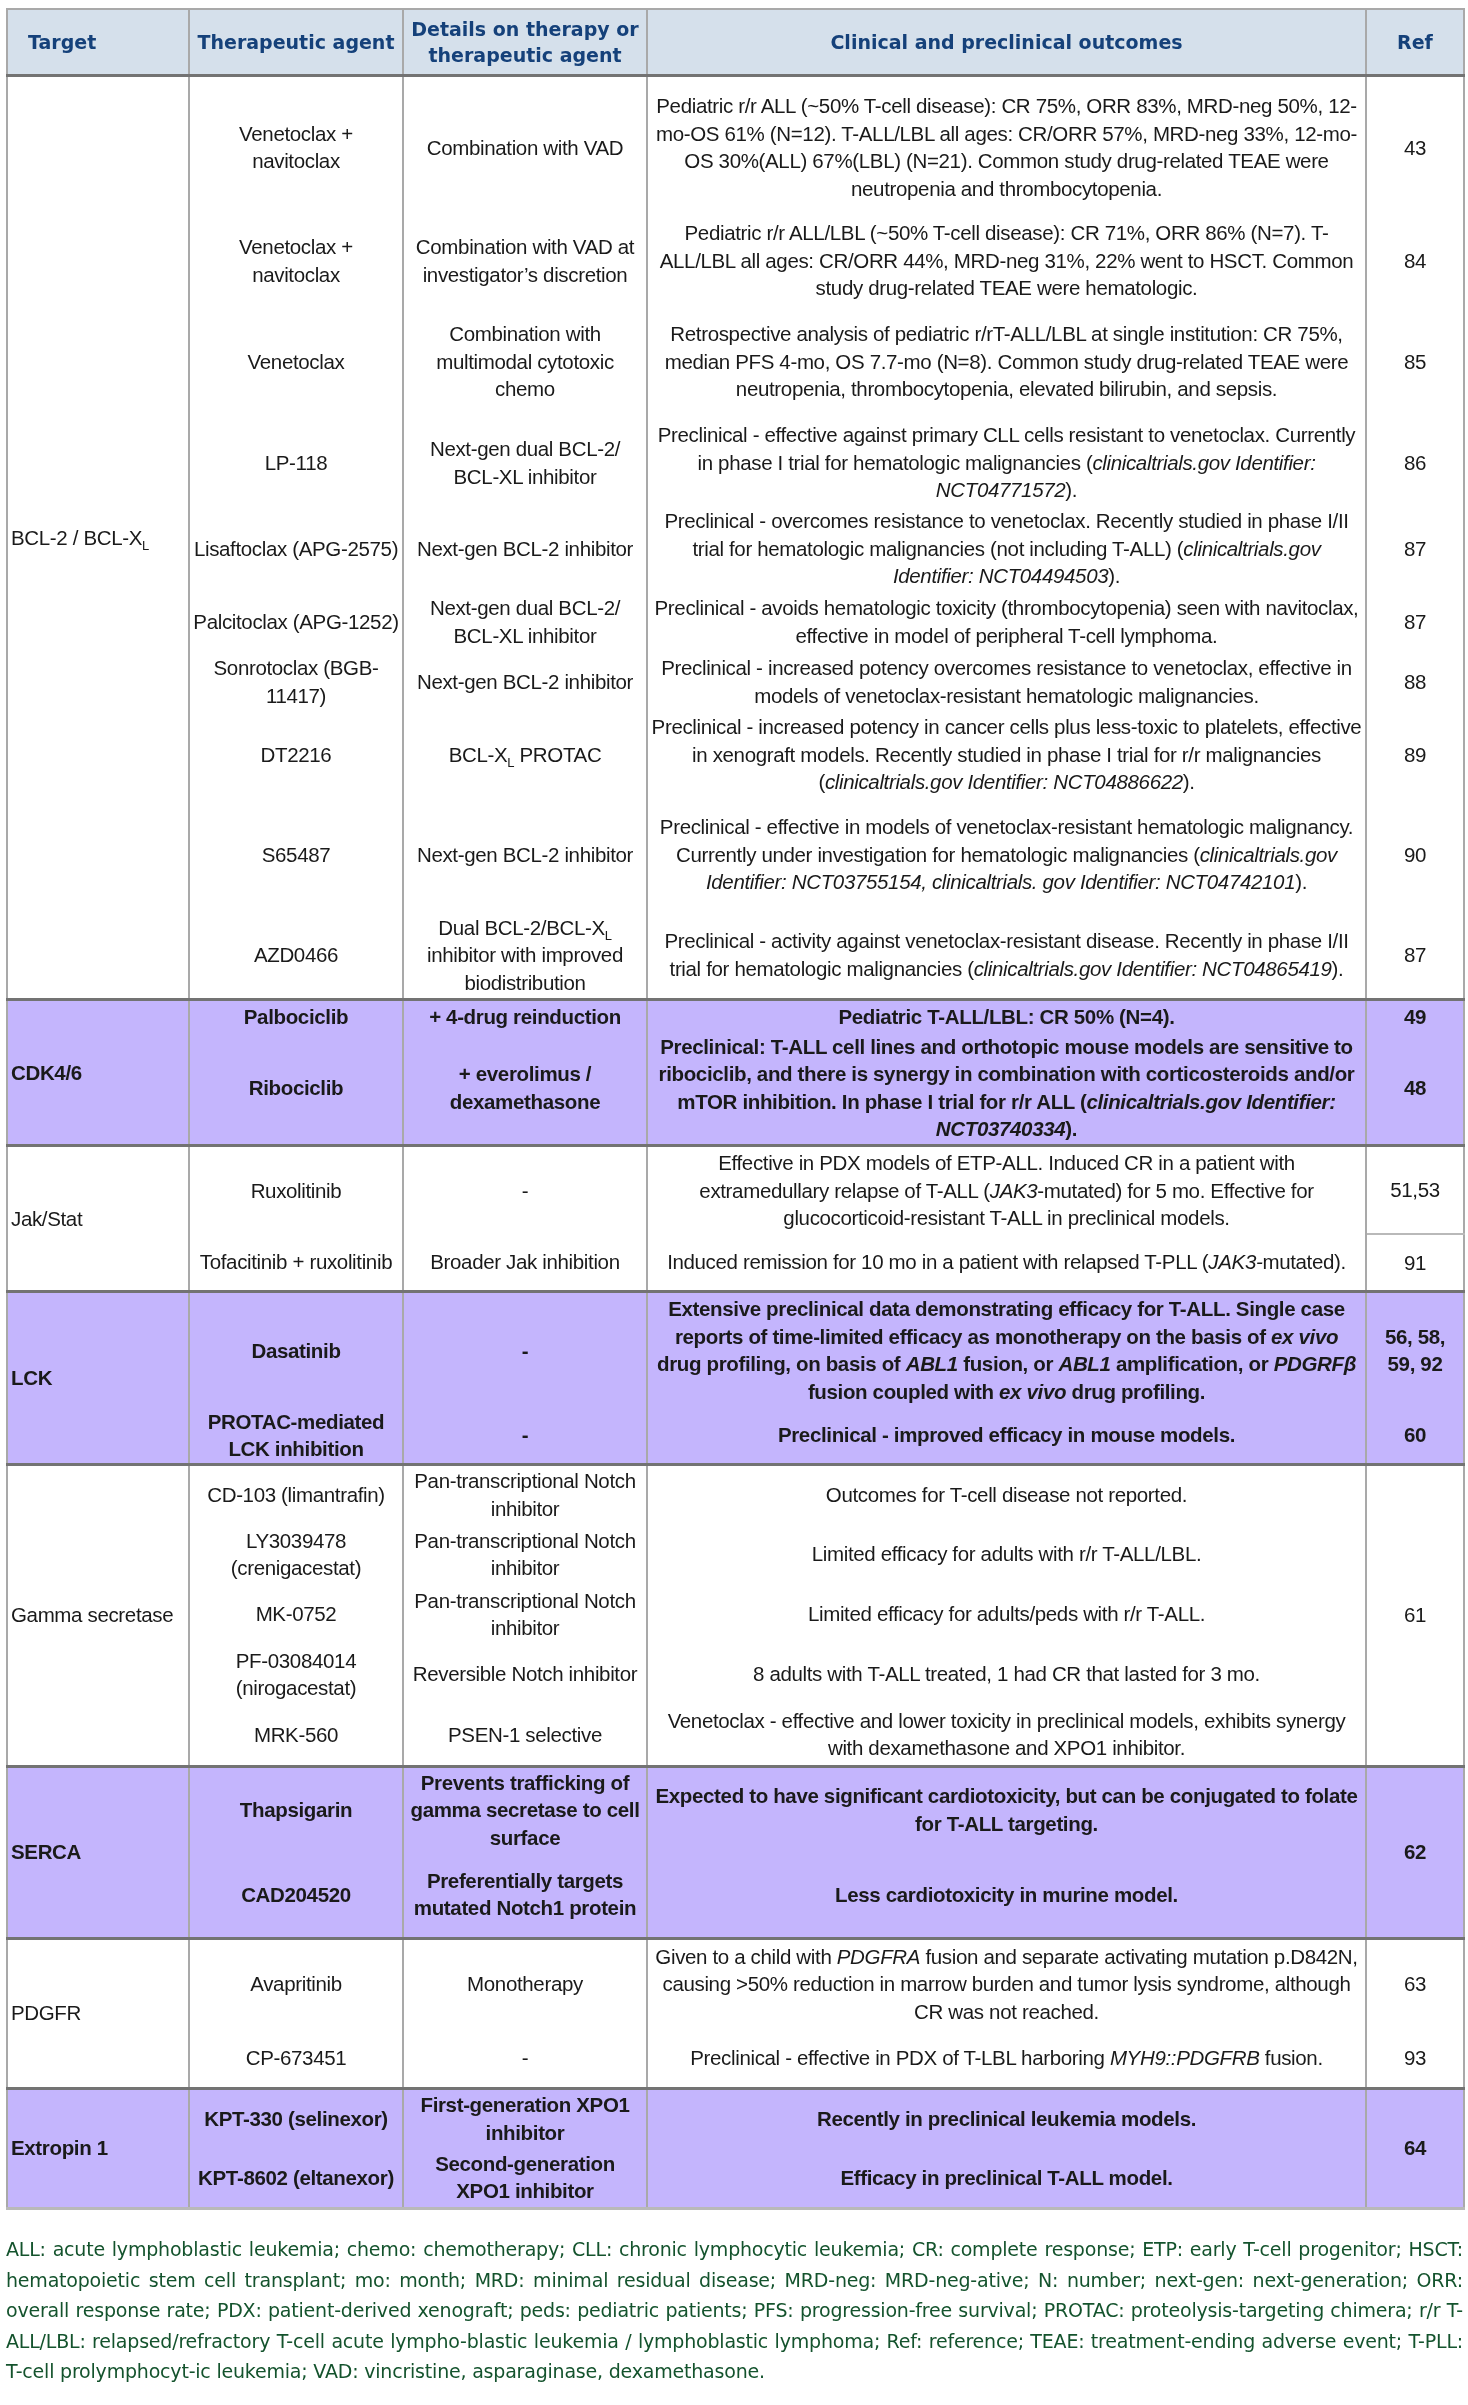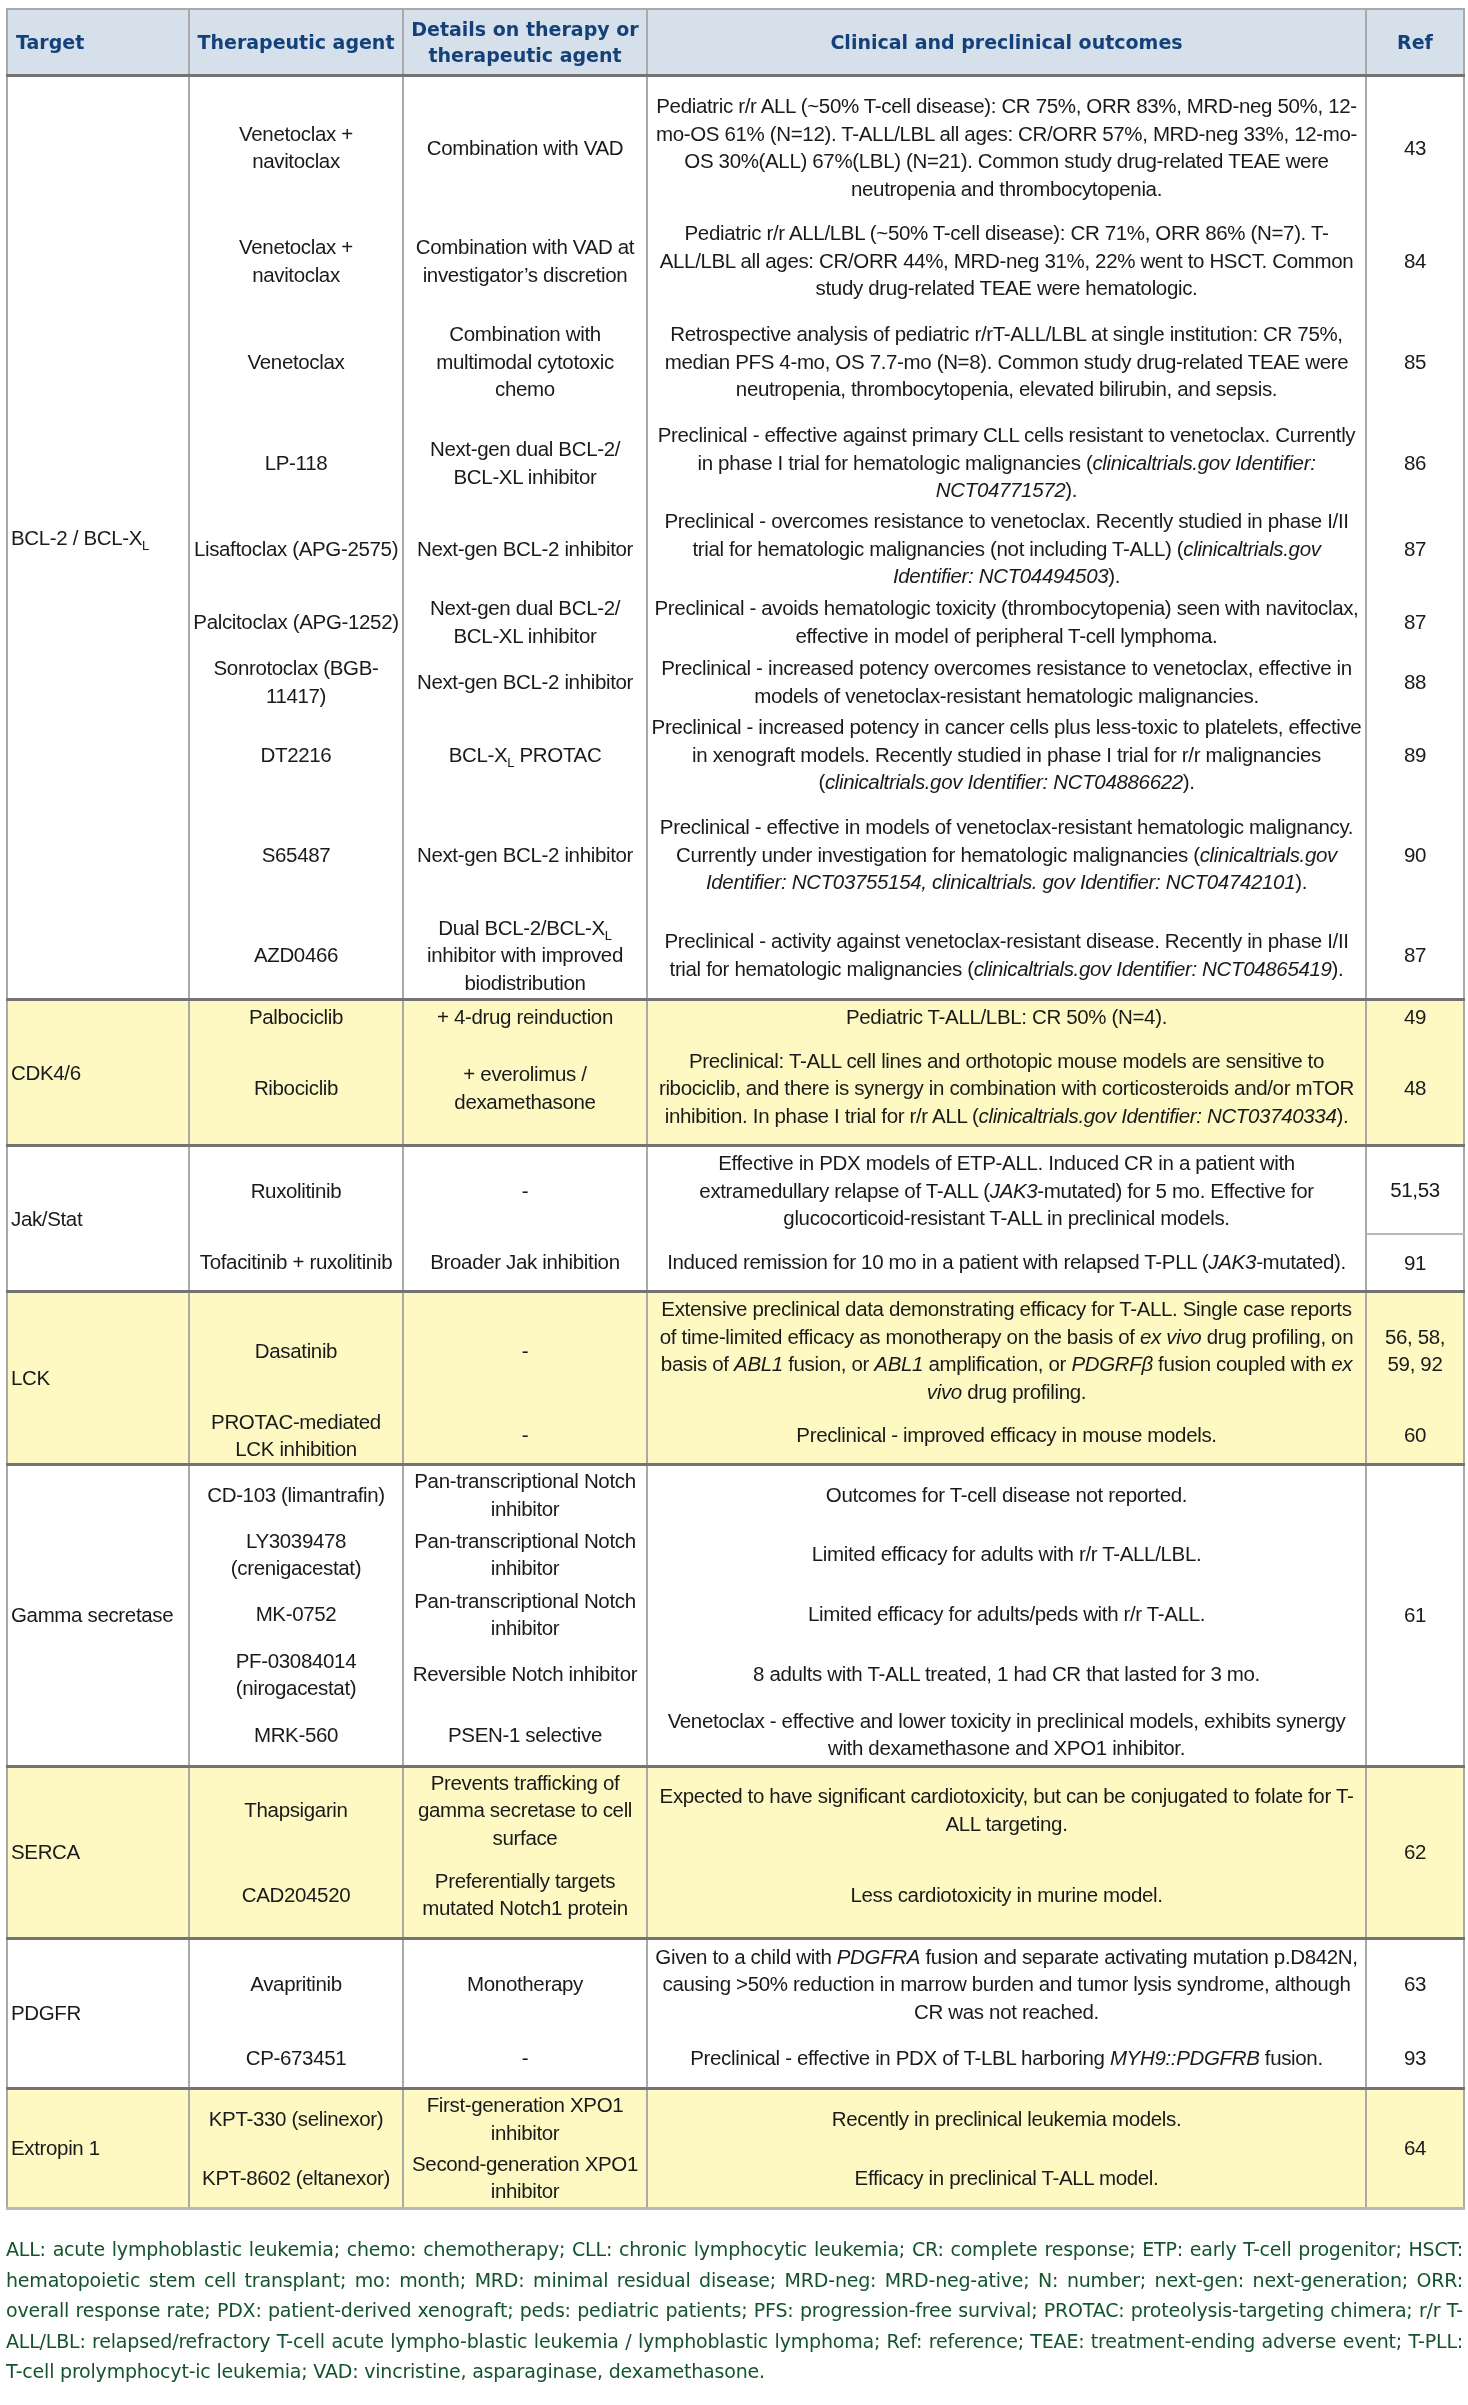--- a/index.html
+++ b/index.html
@@ -8,28 +8,28 @@
   table.main { position: absolute; left: 6px; top: 8px; width: 1457px;
                border-collapse: collapse; table-layout: fixed; }
   table.main col.c-target { width: 182px; }
   table.main col.c-agent { width: 214px; }
   table.main col.c-detail { width: 244px; }
   table.main col.c-out { width: 719px; }
   table.main col.c-ref { width: 98px; }
   th { background: #d5e0eb; color: #15417a; font-weight: bold;
        font-family: "DejaVu Sans", sans-serif; font-size: 19px; line-height: 26px;
        border: 2px solid #a9a9a9; padding: 6px 4px; height: 52px; vertical-align: middle; }
-  th.left { text-align: left; padding-left: 8px; }
+  th.left { text-align: left; padding-left: 20px; }
   td { font-size: 20.5px; line-height: 27.5px; padding: 0 3px; text-align: center;
        vertical-align: middle; border-left: 2px solid #a9a9a9; border-right: 2px solid #a9a9a9;
        letter-spacing: -0.35px; }
   td.target { text-align: left; }
   tr.grp-start td { border-top: 3px solid #737373; }
   tbody.g-white td { background: #ffffff; }
-  tbody.g-gray td { background: #fef9c3; }
+  tbody.g-gray td { background: #c4b5fd; font-weight: bold; }
   tbody:last-child tr:last-child td, td.lastrow { border-bottom: 3px solid #b9b9b9; }
   td.refsplit { border-bottom: 2px solid #b9b9b9; }
   sub.xl { font-size: 13px; vertical-align: -5px; line-height: 0; }
   i { font-style: italic; }
   .footnote { position: absolute; left: 6px; top: 2215px; width: 1457px;
               font-family: "DejaVu Sans", sans-serif; font-size: 19px; line-height: 30.5px;
               color: #14532d; text-align: justify; letter-spacing: -0.2px; }
 </style>
 </head>
 <body>

